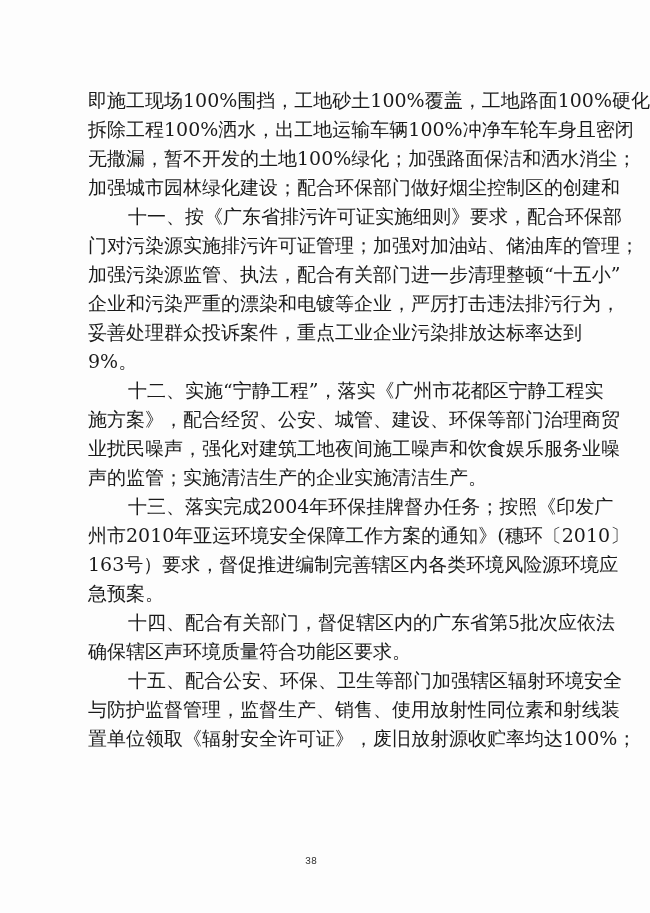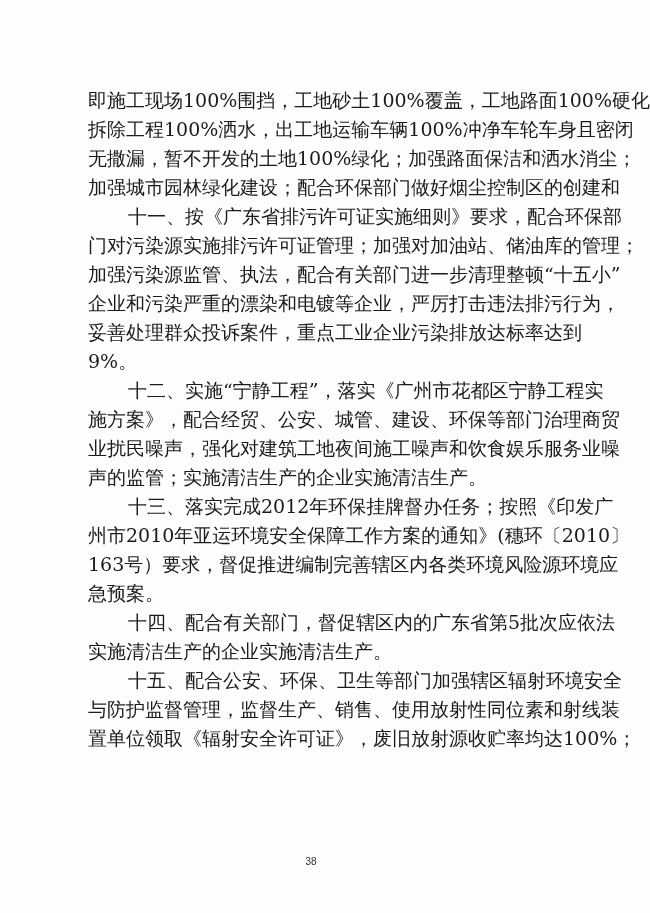--- a/index.html
+++ b/index.html
@@ -13,21 +13,21 @@
       font-size: 19px; line-height: 29px; color: #1a1a1a;
     }
     .line {
       height: 29px; white-space: nowrap; display: flex; justify-content: space-between;
     }
     .line.last { justify-content: flex-start; }
     .line span.ch { display: inline-block; }
     .indent { padding-left: 40px; }
     .page-number {
       position: absolute; left: 0; width: 622px; top: 856px; text-align: center;
-      font-family: Liberation Sans, sans-serif; font-size: 10px; color: #333;
+      font-family: Liberation Mono, monospace; font-size: 10px; color: #333;
     }
   </style>
 </head>
 <body>
 
 <div class="page">
   <div class="body-text">
 
     <div class="para">
       <div class="line">
@@ -391,21 +391,21 @@
 
     <div class="para">
       <div class="line indent">
           <span class="ch">十</span>
           <span class="ch">三</span>
           <span class="ch">、</span>
           <span class="ch">落</span>
           <span class="ch">实</span>
           <span class="ch">完</span>
           <span class="ch">成</span>
-          <span class="ch">2012</span>
+          <span class="ch">2004</span>
           <span class="ch">年</span>
           <span class="ch">环</span>
           <span class="ch">保</span>
           <span class="ch">挂</span>
           <span class="ch">牌</span>
           <span class="ch">督</span>
           <span class="ch">办</span>
           <span class="ch">任</span>
           <span class="ch">务</span>
           <span class="ch">；</span>
@@ -498,21 +498,21 @@
           <span class="ch">东</span>
           <span class="ch">省</span>
           <span class="ch">第</span>
           <span class="ch">5</span>
           <span class="ch">批</span>
           <span class="ch">次</span>
           <span class="ch">应</span>
           <span class="ch">依</span>
           <span class="ch">法</span>
         </div>
-      <div class="line last">实施清洁生产的企业实施清洁生产。</div>
+      <div class="line last">确保辖区声环境质量符合功能区要求。</div>
     </div>
 
     <div class="para">
       <div class="line indent">
           <span class="ch">十</span>
           <span class="ch">五</span>
           <span class="ch">、</span>
           <span class="ch">配</span>
           <span class="ch">合</span>
           <span class="ch">公</span>

